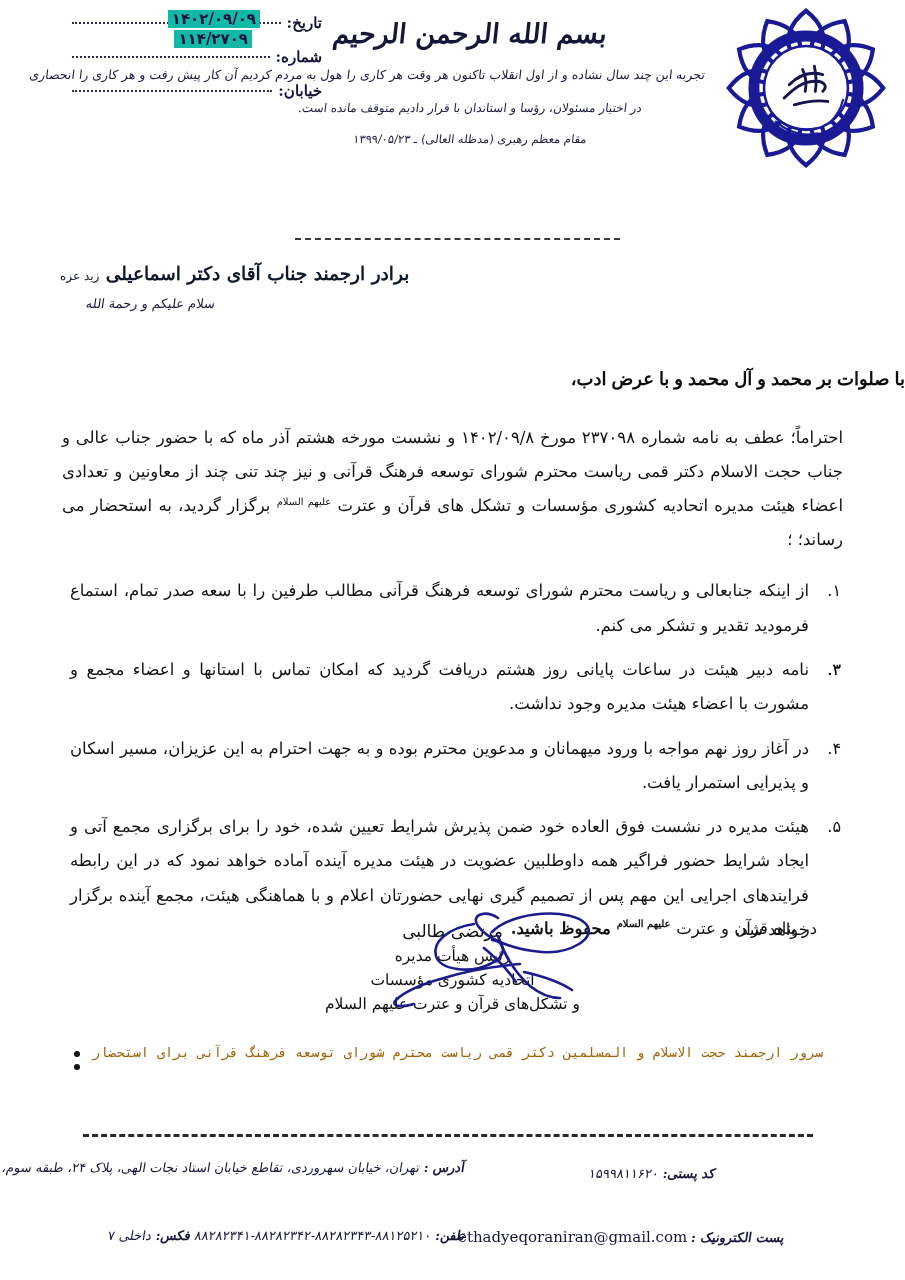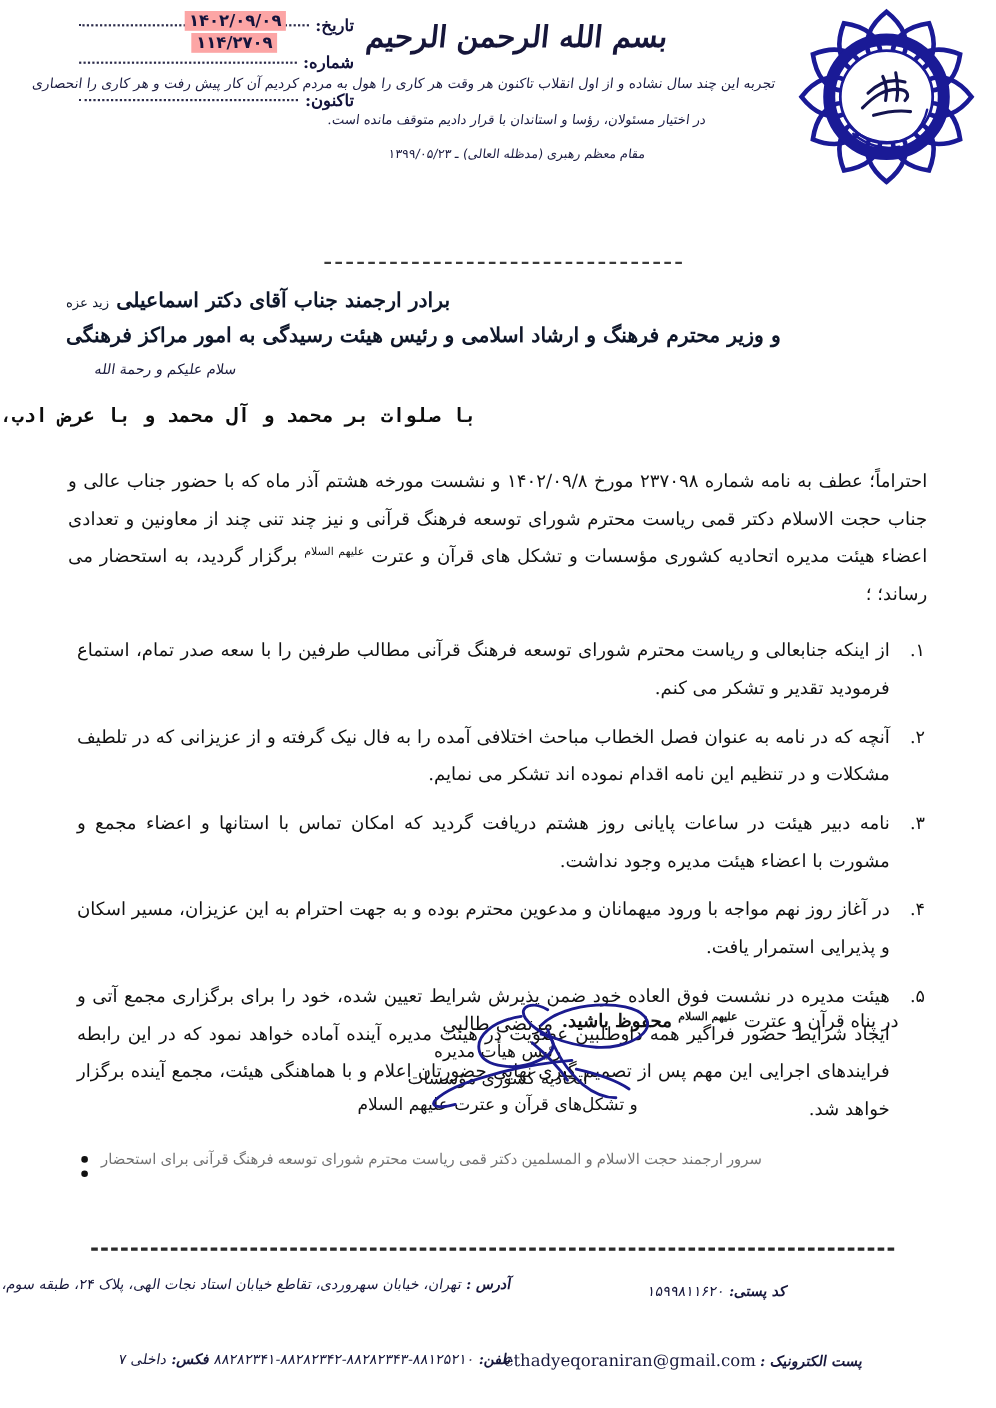--- a/index.html
+++ b/index.html
@@ -58,21 +58,21 @@
     height: 1px;
   }
   .meta-value {
     position: absolute;
     right: 62px;
     top: -4px;
     font-size: 15px;
     font-weight: 700;
     color: #14143c;
     letter-spacing: .5px;
-    background: #fca5a5;
+    background: #14b8a6;
     padding: 0 4px;
     font-family: "DejaVu Sans", sans-serif;
   }
   .meta-row.num .meta-value {
     top: -18px;
     right: 70px;
   }
 
   
   .masthead {
@@ -164,24 +164,24 @@
     transform: skewX(-8deg);
     text-align: left;
     padding-left: 26px;
   }
 
   
   .salutation {
     position: absolute;
     top: 368px;
     left: 0; right: 0;
-    text-align: left;
+    text-align: right;
     font-size: 18px;
     font-weight: 700;
-    font-family: Liberation Mono, monospace;
+    font-family: Liberation Sans, sans-serif;
     color: #0d0d0d;
   }
 
   
   .body-block {
     position: absolute;
     top: 404px;
     right: 62px;
     left: 62px;
     direction: rtl;
@@ -295,25 +295,25 @@
   }
   ul.cc-list {
     margin: 0;
     padding: 0 0 0 0;
     list-style: none;
   }
   ul.cc-list li {
     position: relative;
     font-size: 13.5px;
     line-height: 2.0;
-    font-family: Liberation Sans, sans-serif;
+    font-family: Liberation Mono, monospace;
     text-align: left;
     padding-left: 30px;
     padding-right: 0;
-    color: #737373;
+    color: #a16207;
   }
   ul.cc-list li .bullet {
     position: absolute;
     left: 12px;
     top: 50%;
     transform: translateY(-50%);
     width: 6px; height: 6px;
     border-radius: 50%;
     background: #111;
   }
@@ -366,21 +366,21 @@
         <span class="meta-label">تاریخ:</span>
         <span class="meta-dots"></span>
         <span class="meta-value">۱۴۰۲/۰۹/۰۹</span>
       </div>
       <div class="meta-row num">
         <span class="meta-label">شماره:</span>
         <span class="meta-dots"></span>
         <span class="meta-value">۱۱۴/۲۷۰۹</span>
       </div>
       <div class="meta-row">
-        <span class="meta-label">تاکنون:</span>
+        <span class="meta-label">خیابان:</span>
         <span class="meta-dots"></span>
       </div>
     </div>
 
     <div class="masthead">
       <div class="bismillah">بسم الله الرحمن الرحیم</div>
       <div class="quote-line">تجربه این چند سال نشاده و از اول انقلاب تاکنون هر وقت هر کاری را هول به مردم کردیم آن کار پیش رفت و هر کاری را انحصاری</div>
       <div class="quote-line l2">در اختیار مسئولان، رؤسا و استاندان با قرار دادیم متوقف مانده است.</div>
       <div class="quote-attrib">مقام معظم رهبری (مدظله العالی) ـ ۱۳۹۹/۰۵/۲۳</div>
     </div>
@@ -421,41 +421,39 @@
     </div>
   </div>
 
   <div class="dash-sep top"></div>
 
   <div class="addressee">
     <div class="addr-line">
       <span>برادر ارجمند جناب آقای دکتر اسماعیلی</span>
       <span class="addr-hon">زید عزه</span>
     </div>
-    <div class="addr-line">و وزیر محترم فرهنگ و ارشاد اسلامی و رئیس هیئت رسیدگی به امور مراکز فرهنگی</div>
     <div class="greeting-hand">سلام علیکم و رحمة الله</div>
   </div>
 
   <div class="salutation">با صلوات بر محمد و آل محمد و با عرض ادب،</div>
 
   <div class="body-block">
     <p class="para">
       <span>احتراماً؛ عطف به نامه شماره ۲۳۷۰۹۸ مورخ ۱۴۰۲/۰۹/۸ و نشست مورخه هشتم آذر ماه که با حضور جناب عالی و جناب حجت الاسلام دکتر قمی ریاست محترم شورای توسعه فرهنگ قرآنی و نیز چند تنی چند از معاونین و تعدادی اعضاء هیئت مدیره اتحادیه کشوری مؤسسات و تشکل های قرآن و عترت</span>
       <span class="sup-hon">علیهم السلام</span>
       <span>برگزار گردید، به استحضار می رساند؛ ؛</span>
     </p>
 
     <ol class="items">
       <li>
         <span class="marker">۱.</span>
         <span>از اینکه جنابعالی و ریاست محترم شورای توسعه فرهنگ قرآنی مطالب طرفین را با سعه صدر تمام، استماع فرمودید تقدیر و تشکر می کنم.</span>
       </li>
       <li>
         <span class="marker">۲.</span>
-        <span>آنچه که در نامه به عنوان فصل الخطاب مباحث اختلافی آمده را به فال نیک گرفته و از عزیزانی که در تلطیف مشکلات و در تنظیم این نامه اقدام نموده اند تشکر می نمایم.</span>
       </li>
       <li>
         <span class="marker">۳.</span>
         <span>نامه دبیر هیئت در ساعات پایانی روز هشتم دریافت گردید که امکان تماس با استانها و اعضاء مجمع و مشورت با اعضاء هیئت مدیره وجود نداشت.</span>
       </li>
       <li>
         <span class="marker">۴.</span>
         <span>در آغاز روز نهم مواجه با ورود میهمانان و مدعوین محترم بوده و به جهت احترام به این عزیزان، مسیر اسکان و پذیرایی استمرار یافت.</span>
       </li>
       <li>

